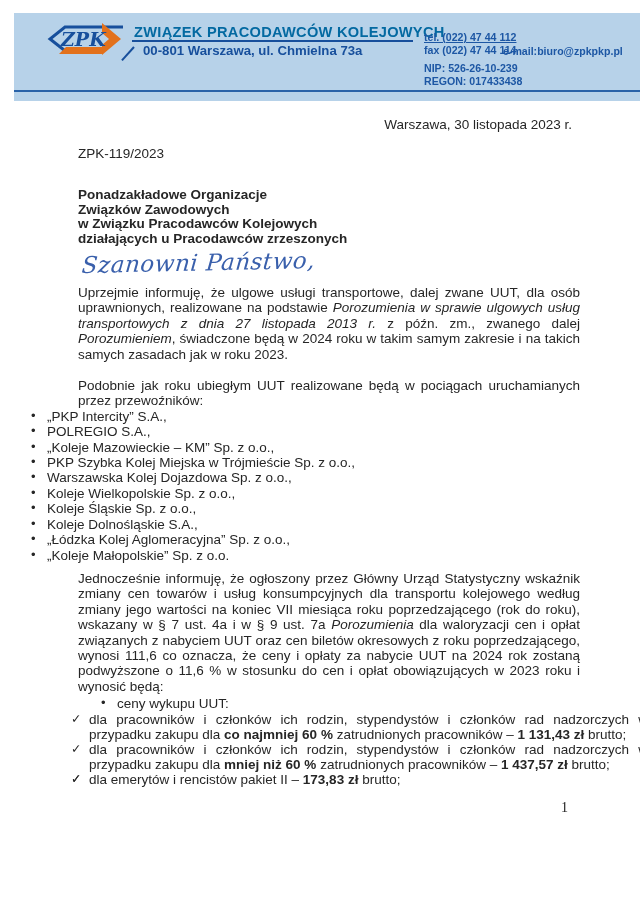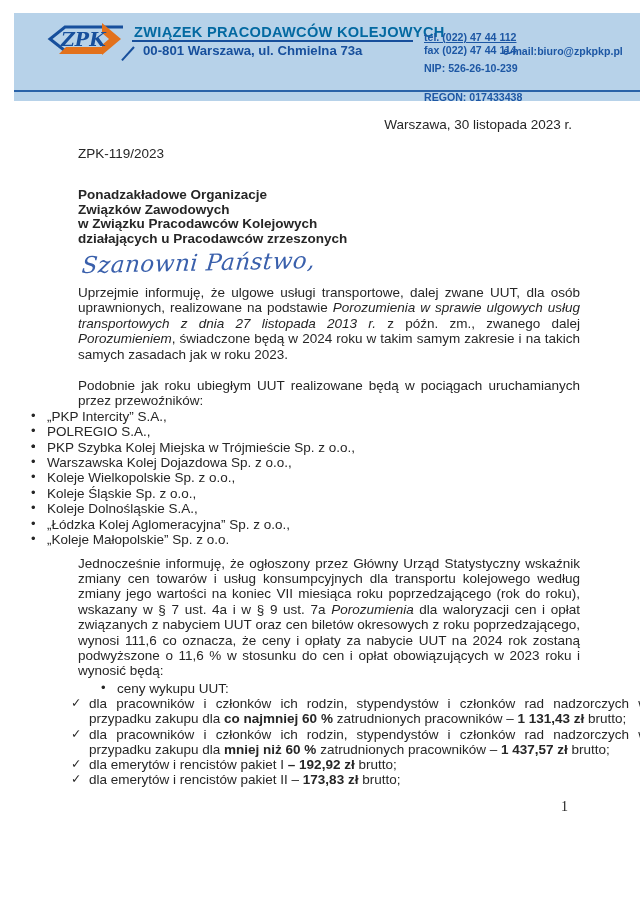--- a/index.html
+++ b/index.html
@@ -26,21 +26,21 @@
   }
   .org-address {
     position:absolute; left:129px; top:30px;
     font-size:13.2px; font-weight:bold; color:#174f9c; white-space:nowrap;
   }
   .contact { position:absolute; font-size:10.6px; font-weight:bold; color:#1d57a4; white-space:nowrap; }
   .c-tel   { left:410px; top:18px;text-decoration:underline; }
   .c-fax   { left:410px; top:31px; }
   .c-email { left:489px; top:32px;text-align:right; }
   .c-nip   { left:410px; top:49px; }
-  .c-regon { left:410px; top:62px;margin-top:16px; }
+  .c-regon { left:410px; top:62px; }
   .band-rule { position:absolute; left:0; top:77px; width:100%; height:2px; background:#2a63a8; }
 
   
   .content { position:absolute; left:8px; top:101px; width:640px; font-size:13.5px; line-height:15.4px; }
 
   .dateline { margin:16px 76px 0 0; text-align:right; }
   .refline  { margin:14px 0 0 70px; }
   .addressee { margin:26px 68px 0 70px; font-weight:bold; line-height:14.8px; }
   .salutation {
     margin:3px 0 0 74px; height:30px;
@@ -107,39 +107,39 @@
 
     <div class="salutation">Szanowni Państwo,</div>
 
     <div class="para p1"><span>Uprzejmie informuję, że ulgowe usługi transportowe, dalej zwane UUT, dla osób uprawnionych, realizowane na podstawie </span><span style="font-style: italic;">Porozumienia w sprawie ulgowych usług transportowych z dnia 27 listopada 2013 r.</span><span> z późn. zm., zwanego dalej </span><span style="font-style: italic;">Porozumieniem</span><span>, świadczone będą w 2024 roku w takim samym zakresie i na takich samych zasadach jak w roku 2023.</span></div>
 
     <div class="para p2">Podobnie jak roku ubiegłym UUT realizowane będą w pociągach uruchamianych przez przewoźników:</div>
 
     <ul class="plain carriers">
       <li><span class="bullet-icon">•</span><span>„PKP Intercity” S.A.,</span></li>
       <li><span class="bullet-icon">•</span><span>POLREGIO S.A.,</span></li>
-      <li><span class="bullet-icon">•</span></li>
+      <li><span class="bullet-icon">•</span><span>„Koleje Mazowieckie – KM” Sp. z o.o.,</span></li>
       <li><span class="bullet-icon">•</span><span>PKP Szybka Kolej Miejska w Trójmieście Sp. z o.o.,</span></li>
       <li><span class="bullet-icon">•</span><span>Warszawska Kolej Dojazdowa Sp. z o.o.,</span></li>
       <li><span class="bullet-icon">•</span><span>Koleje Wielkopolskie Sp. z o.o.,</span></li>
       <li><span class="bullet-icon">•</span><span>Koleje Śląskie Sp. z o.o.,</span></li>
       <li><span class="bullet-icon">•</span><span>Koleje Dolnośląskie S.A.,</span></li>
       <li><span class="bullet-icon">•</span><span>„Łódzka Kolej Aglomeracyjna” Sp. z o.o.,</span></li>
       <li><span class="bullet-icon">•</span><span>„Koleje Małopolskie” Sp. z o.o.</span></li>
     </ul>
 
     <div class="para p3"><span>Jednocześnie informuję, że ogłoszony przez Główny Urząd Statystyczny wskaźnik zmiany cen towarów i usług konsumpcyjnych dla transportu kolejowego według zmiany jego wartości na koniec VII miesiąca roku poprzedzającego (rok do roku), wskazany w § 7 ust. 4a i w § 9 ust. 7a </span><span style="font-style: italic;">Porozumienia</span><span> dla waloryzacji cen i opłat związanych z nabyciem UUT oraz cen biletów okresowych z roku poprzedzającego, wynosi 111,6 co oznacza, że ceny i opłaty za nabycie UUT na 2024 rok zostaną podwyższone o 11,6 % w stosunku do cen i opłat obowiązujących w 2023 roku i wynosić będą:</span></div>
 
     <div class="lead-bullet">
       <span class="bullet-icon">•</span><span>ceny wykupu UUT:</span>
     </div>
 
     <ul class="plain checks">
       <li><span class="check-icon">✓</span><span><span>dla pracowników i członków ich rodzin, stypendystów i członków rad nadzorczych w przypadku zakupu dla </span><span style="font-weight: bold;">co najmniej 60 %</span><span> zatrudnionych pracowników – </span><span style="font-weight: bold;">1 131,43 zł</span><span> brutto;</span></span></li>
       <li><span class="check-icon">✓</span><span><span>dla pracowników i członków ich rodzin, stypendystów i członków rad nadzorczych w przypadku zakupu dla </span><span style="font-weight: bold;">mniej niż 60 %</span><span> zatrudnionych pracowników – </span><span style="font-weight: bold;">1 437,57 zł</span><span> brutto;</span></span></li>
-      <li><span class="check-icon">✓</span><span><span>dla emerytów i rencistów pakiet I </span><span style="font-weight: bold;">– 192,92 zł</span><span> brutto;</span></span></li>
+      <li><span class="check-icon">✓</span></li>
       <li><span class="check-icon">✓</span><span><span>dla emerytów i rencistów pakiet II – </span><span style="font-weight: bold;">173,83 zł</span><span> brutto;</span></span></li>
     </ul>
 
     <div class="pagenum">1</div>
 
   </div>
 </div>
 
 </body></html>

